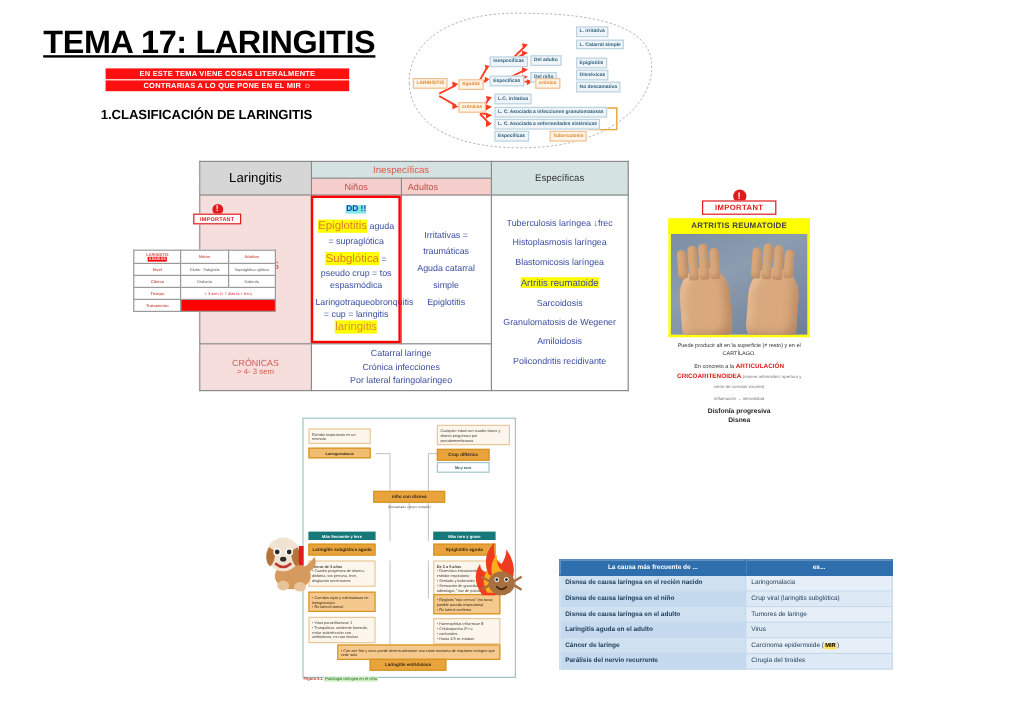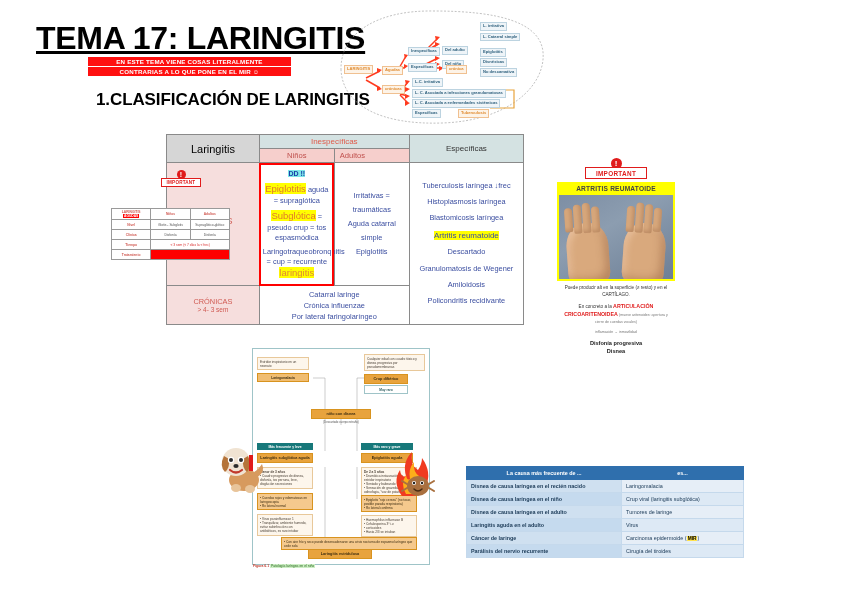--- a/index.html
+++ b/index.html
@@ -9,40 +9,40 @@
     font-family:"Liberation Sans", sans-serif;
     position:relative;
     overflow:hidden;
     color:#000;
   }
   .abs{position:absolute;}
 
   
   #main-title{
     left:36px;top:20px;
-    font-size:32px;font-weight:bold;
+    font-size:27px;font-weight:bold;
     text-decoration:underline;
     letter-spacing:-0.3px;
     font-family:"Liberation Sans", sans-serif;
   }
   #warn-banner{
     left:88px;top:57px;
     width:203px;
   }
   #warn-banner div{
     background:#ff1010;color:#ffffff;
     font-size:6.2px;font-weight:bold;
     letter-spacing:.2px;
     padding:1px 2px;margin-bottom:1px;
     text-align:center;
     white-space:nowrap;
   }
   #section-title{
-    left:96px;top:90px;
-    font-size:17px;font-weight:bold;
+    left:84px;top:90px;
+    font-size:11px;font-weight:bold;
     letter-spacing:-0.1px;
   }
 
   
   #mindmap{left:338px;top:6px;width:210px;height:122px;}
   #mindmap svg{display:block;}
   .mm-node{
     position:absolute;
     font-size:4.1px;font-weight:bold;
     padding:1px 2px;
@@ -297,46 +297,46 @@
     </tr>
     <tr>
       <td class="row-label" style="height:112px;">
         <div class="big">AGUDAS</div>
         <div class="small">&lt; 3 sem</div>
       </td>
       <td class="cell-kid red-box">
         <div class="ln"><span class="hl-c">DD !!</span></div>
         <div class="ln"><span class="big-org2">Epiglotitis</span> <span>aguda = supraglótica</span></div>
         <div class="ln"><span class="big-org2">Subglótica</span> <span>= pseudo crup = tos espasmódica</span></div>
-        <div class="ln"><span>Laringotraqueobronquitis = cup = recurrente</span> <span class="big-org">laringitis</span></div>
+        <div class="ln"><span>Laringotraqueobronquitis = cup = laringitis</span> <span class="big-org">laringitis</span></div>
       </td>
       <td class="cell-blue">
         <div>Irritativas = traumáticas</div>
         <div>Aguda catarral simple</div>
         <div>Epiglotitis</div>
       </td>
       <td rowspan="2" class="cell-blue" style="line-height:2.2;border-radius:20px;">
         <div>Tuberculosis laríngea ↓frec</div>
         <div>Histoplasmosis laríngea</div>
         <div>Blastomicosis laríngea</div>
         <div><span class="hl-y" style="font-size:8px;">Artritis reumatoide</span></div>
-        <div>Descartado</div>
+        <div>Sarcoidosis</div>
         <div>Granulomatosis de Wegener</div>
         <div>Amiloidosis</div>
         <div>Policondritis recidivante</div>
       </td>
     </tr>
     <tr>
       <td class="row-label" style="height:34px;">
         <div>CRÓNICAS</div>
         <div class="small">&gt; 4- 3 sem</div>
       </td>
       <td colspan="2" class="cell-blue" style="line-height:1.5;">
         <div>Catarral laringe</div>
-        <div>Crónica influenzae</div>
+        <div>Crónica infecciones</div>
         <div>Por lateral faringolaríngeo</div>
       </td>
     </tr>
   </tbody>
 </table>
 
 <div class="imp-badge abs" style="left:161px;top:170px;">
   <div class="bang">!</div>
   <div class="lbl">IMPORTANT</div>
 </div>

